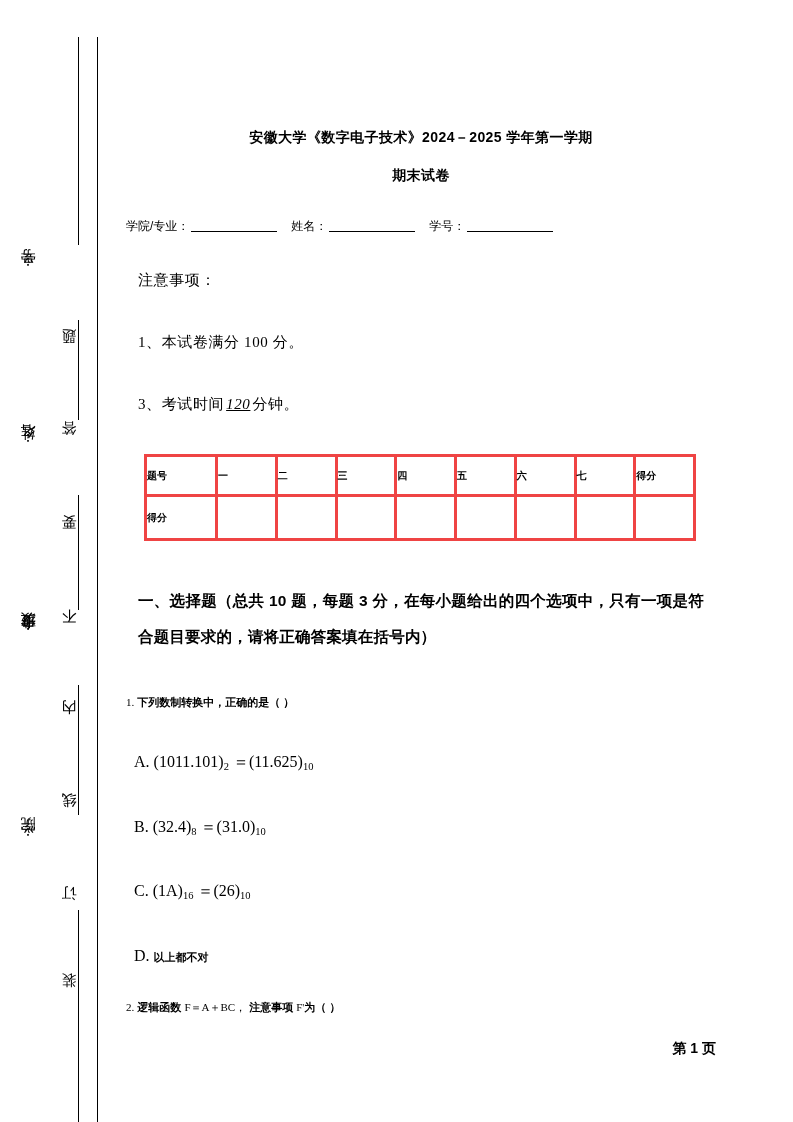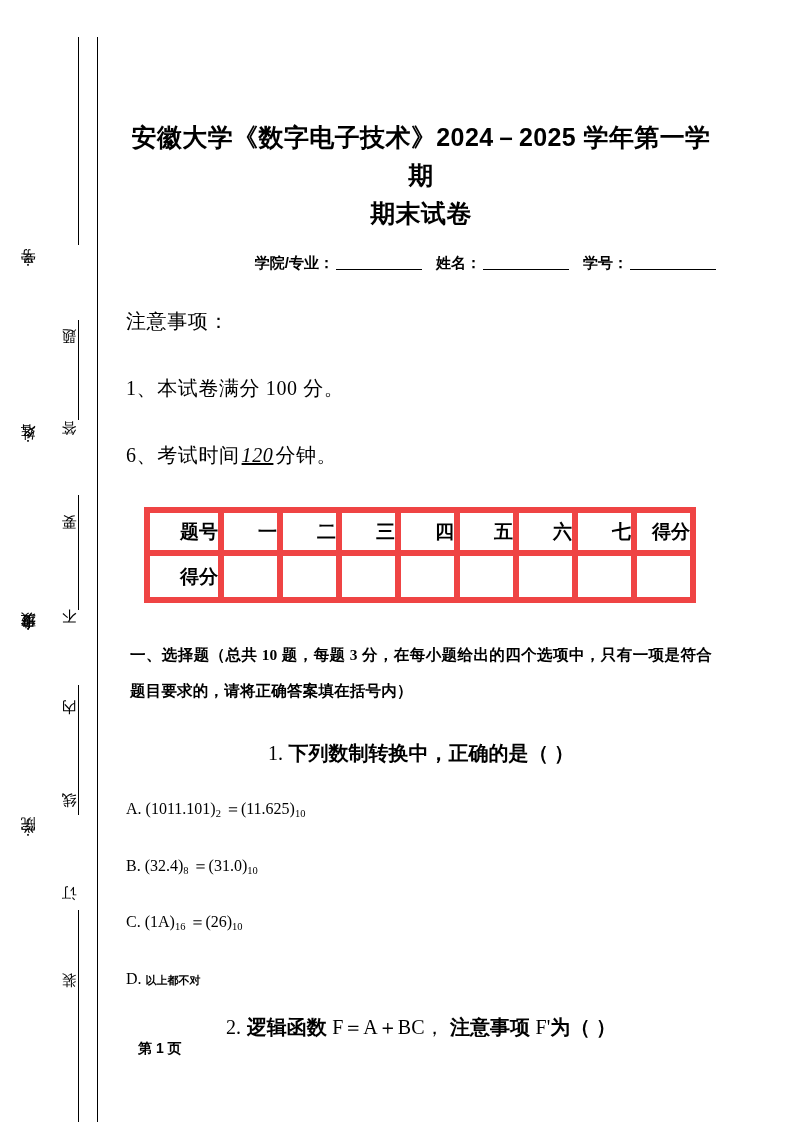--- a/index.html
+++ b/index.html
@@ -77,140 +77,139 @@
     top: 0;
     width: 590px;
     height: 1122px;
   }
 
   #exam-title {
     margin: 0;
     padding-top: 118px;
     font-family: "Liberation Sans", "DejaVu Sans", sans-serif;
     font-weight: bold;
-    font-size: 25px;
+    font-size: 14px;
     line-height: 38px;
     text-align: center;
     letter-spacing: 0.4px;
   }
   #exam-title .title-line2 {
     display: block;
   }
 
   #student-fields {
     margin: 22px 0 0 0;
-    text-align: right;
-    font-family: "Liberation Sans", "DejaVu Sans", sans-serif;
-    font-weight: bold;
-    font-size: 15px;
+    text-align: left;
+    font-family: "Liberation Sans", "DejaVu Sans", sans-serif;
+    font-weight: normal;
+    font-size: 12px;
     white-space: nowrap;
   }
   #student-fields .field {
     display: inline-block;
   }
   #student-fields .blank {
     display: inline-block;
     border-bottom: 1px solid #000;
     width: 86px;
     height: 15px;
     vertical-align: -2px;
     margin: 0 14px 0 2px;
   }
   #student-fields .blank.last { margin-right: 0; }
 
   .notice-head,
   .notice-item {
-    margin: 0;
-    font-size: 20px;
+    margin: 12px;
+    font-size: 15px;
     line-height: 1;
     letter-spacing: 0.6px;
   }
   .notice-head { margin-top: 38px; }
   .notice-item { margin-top: 47px; }
   .underline-val {
     text-decoration: underline;
     padding: 0 2px;
     font-style: italic;
   }
 
   
   #score-table {
     margin-top: 42px;
     margin-left: 18px;
     border-collapse: collapse;
     table-layout: fixed;
     width: 552px;
   }
   #score-table td {
-    border: 6px solid #ef4444;
+    border: 3px solid #ef4444;
     height: 37px;
-    text-align: right;
+    text-align: left;
     vertical-align: middle;
     font-family: "Liberation Sans", "DejaVu Sans", sans-serif;
     font-weight: bold;
-    font-size: 19px;
+    font-size: 10px;
     padding: 0;
   }
   #score-table td.rowhead { width: 68px; }
   #score-table tr.body-row td { height: 41px; }
 
   
   #section-heading {
-    margin: 4px;
+    margin: 12px;
     padding-top: 30px;
-    font-family: Liberation Serif, serif;
+    font-family: Liberation Sans, sans-serif;
     font-weight: bold;
     font-size: 15.5px;
     line-height: 36px;
     text-align: justify;
     text-align-last: left;
     letter-spacing: 0.2px;
   }
 
   .question-stem {
     margin: 0;
     padding-top: 30px;
     font-family: "Liberation Sans", "DejaVu Sans", sans-serif;
     font-weight: bold;
-    font-size: 20px;
-    line-height: 1;
-    text-align: center;
+    font-size: 11px;
+    line-height: 1;
   }
   .question-stem .idx {
     font-family: "Liberation Serif", "DejaVu Serif", serif;
     font-weight: normal;
   }
   .question-stem .formula {
     font-family: Liberation Serif, serif;
     font-weight: normal;
   }
 
   .option {
-    margin: 0;
+    margin: 8px;
     padding-top: 38px;
     font-family: "Liberation Serif", "DejaVu Serif", serif;
     font-size: 16px;
     line-height: 1;
   }
   .option .opt-cjk {
     font-family: "Liberation Sans", "DejaVu Sans", sans-serif;
     font-weight: bold;
     font-size: 11px;
   }
   .option sub {
     font-size: 10.5px;
     vertical-align: -3px;
   }
 
   #page-footer {
     position: absolute;
-    left: 12px;
+    left: 0;
     top: 1040px;
     width: 590px;
-    text-align: left;
+    text-align: right;
     font-family: "Liberation Sans", "DejaVu Sans", sans-serif;
     font-weight: bold;
     font-size: 14px;
   }
 </style>
 </head>
 <body>
 
 <div id="binding-margin">
 
@@ -253,21 +252,21 @@
   </h1>
 
   <div id="student-fields">
     <span class="field"><span>学院/专业：</span></span><span class="blank"></span><span class="field"><span>姓名：</span></span><span class="blank"></span><span class="field"><span>学号：</span></span><span class="blank last"></span>
   </div>
 
   <p class="notice-head">注意事项：</p>
 
   <p class="notice-item">1、本试卷满分 100 分。</p>
 
-  <p class="notice-item"><span>6、考试时间</span><span class="underline-val">120</span><span>分钟。</span></p>
+  <p class="notice-item"><span>3、考试时间</span><span class="underline-val">120</span><span>分钟。</span></p>
 
   <table id="score-table">
     <tbody>
       <tr>
         <td class="rowhead">题号</td>
         <td>一</td>
         <td>二</td>
         <td>三</td>
         <td>四</td>
         <td>五</td>

